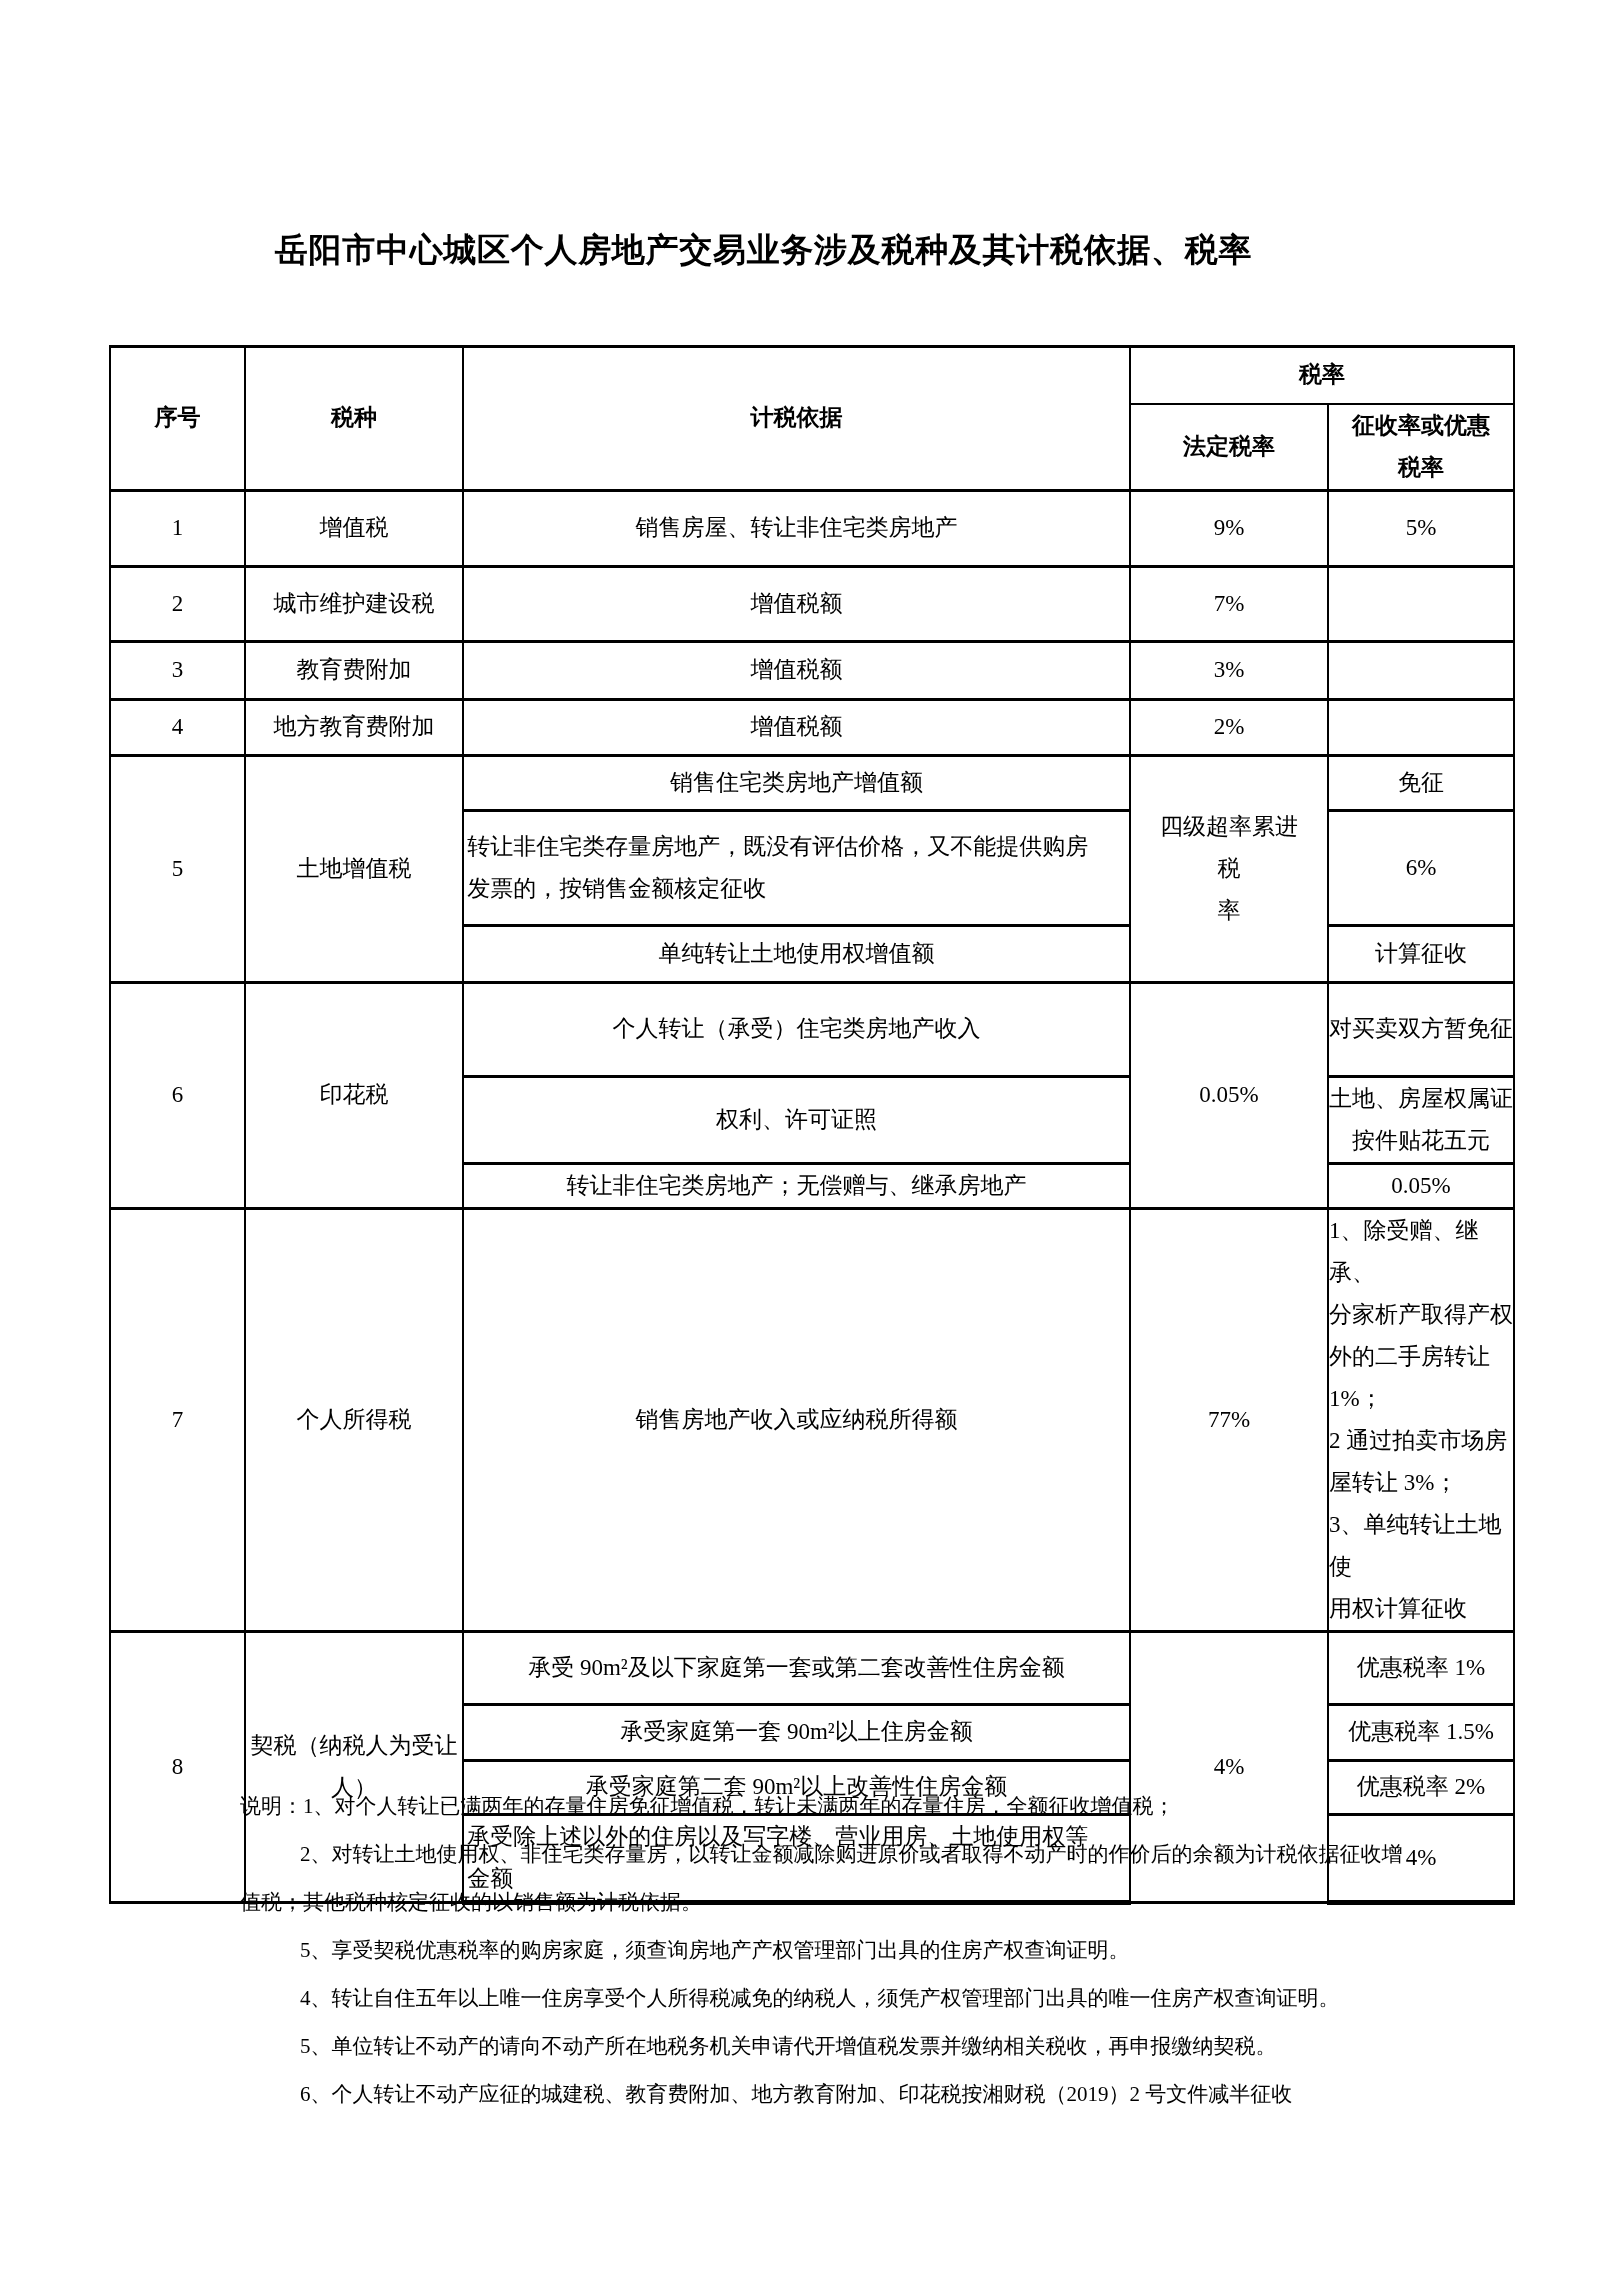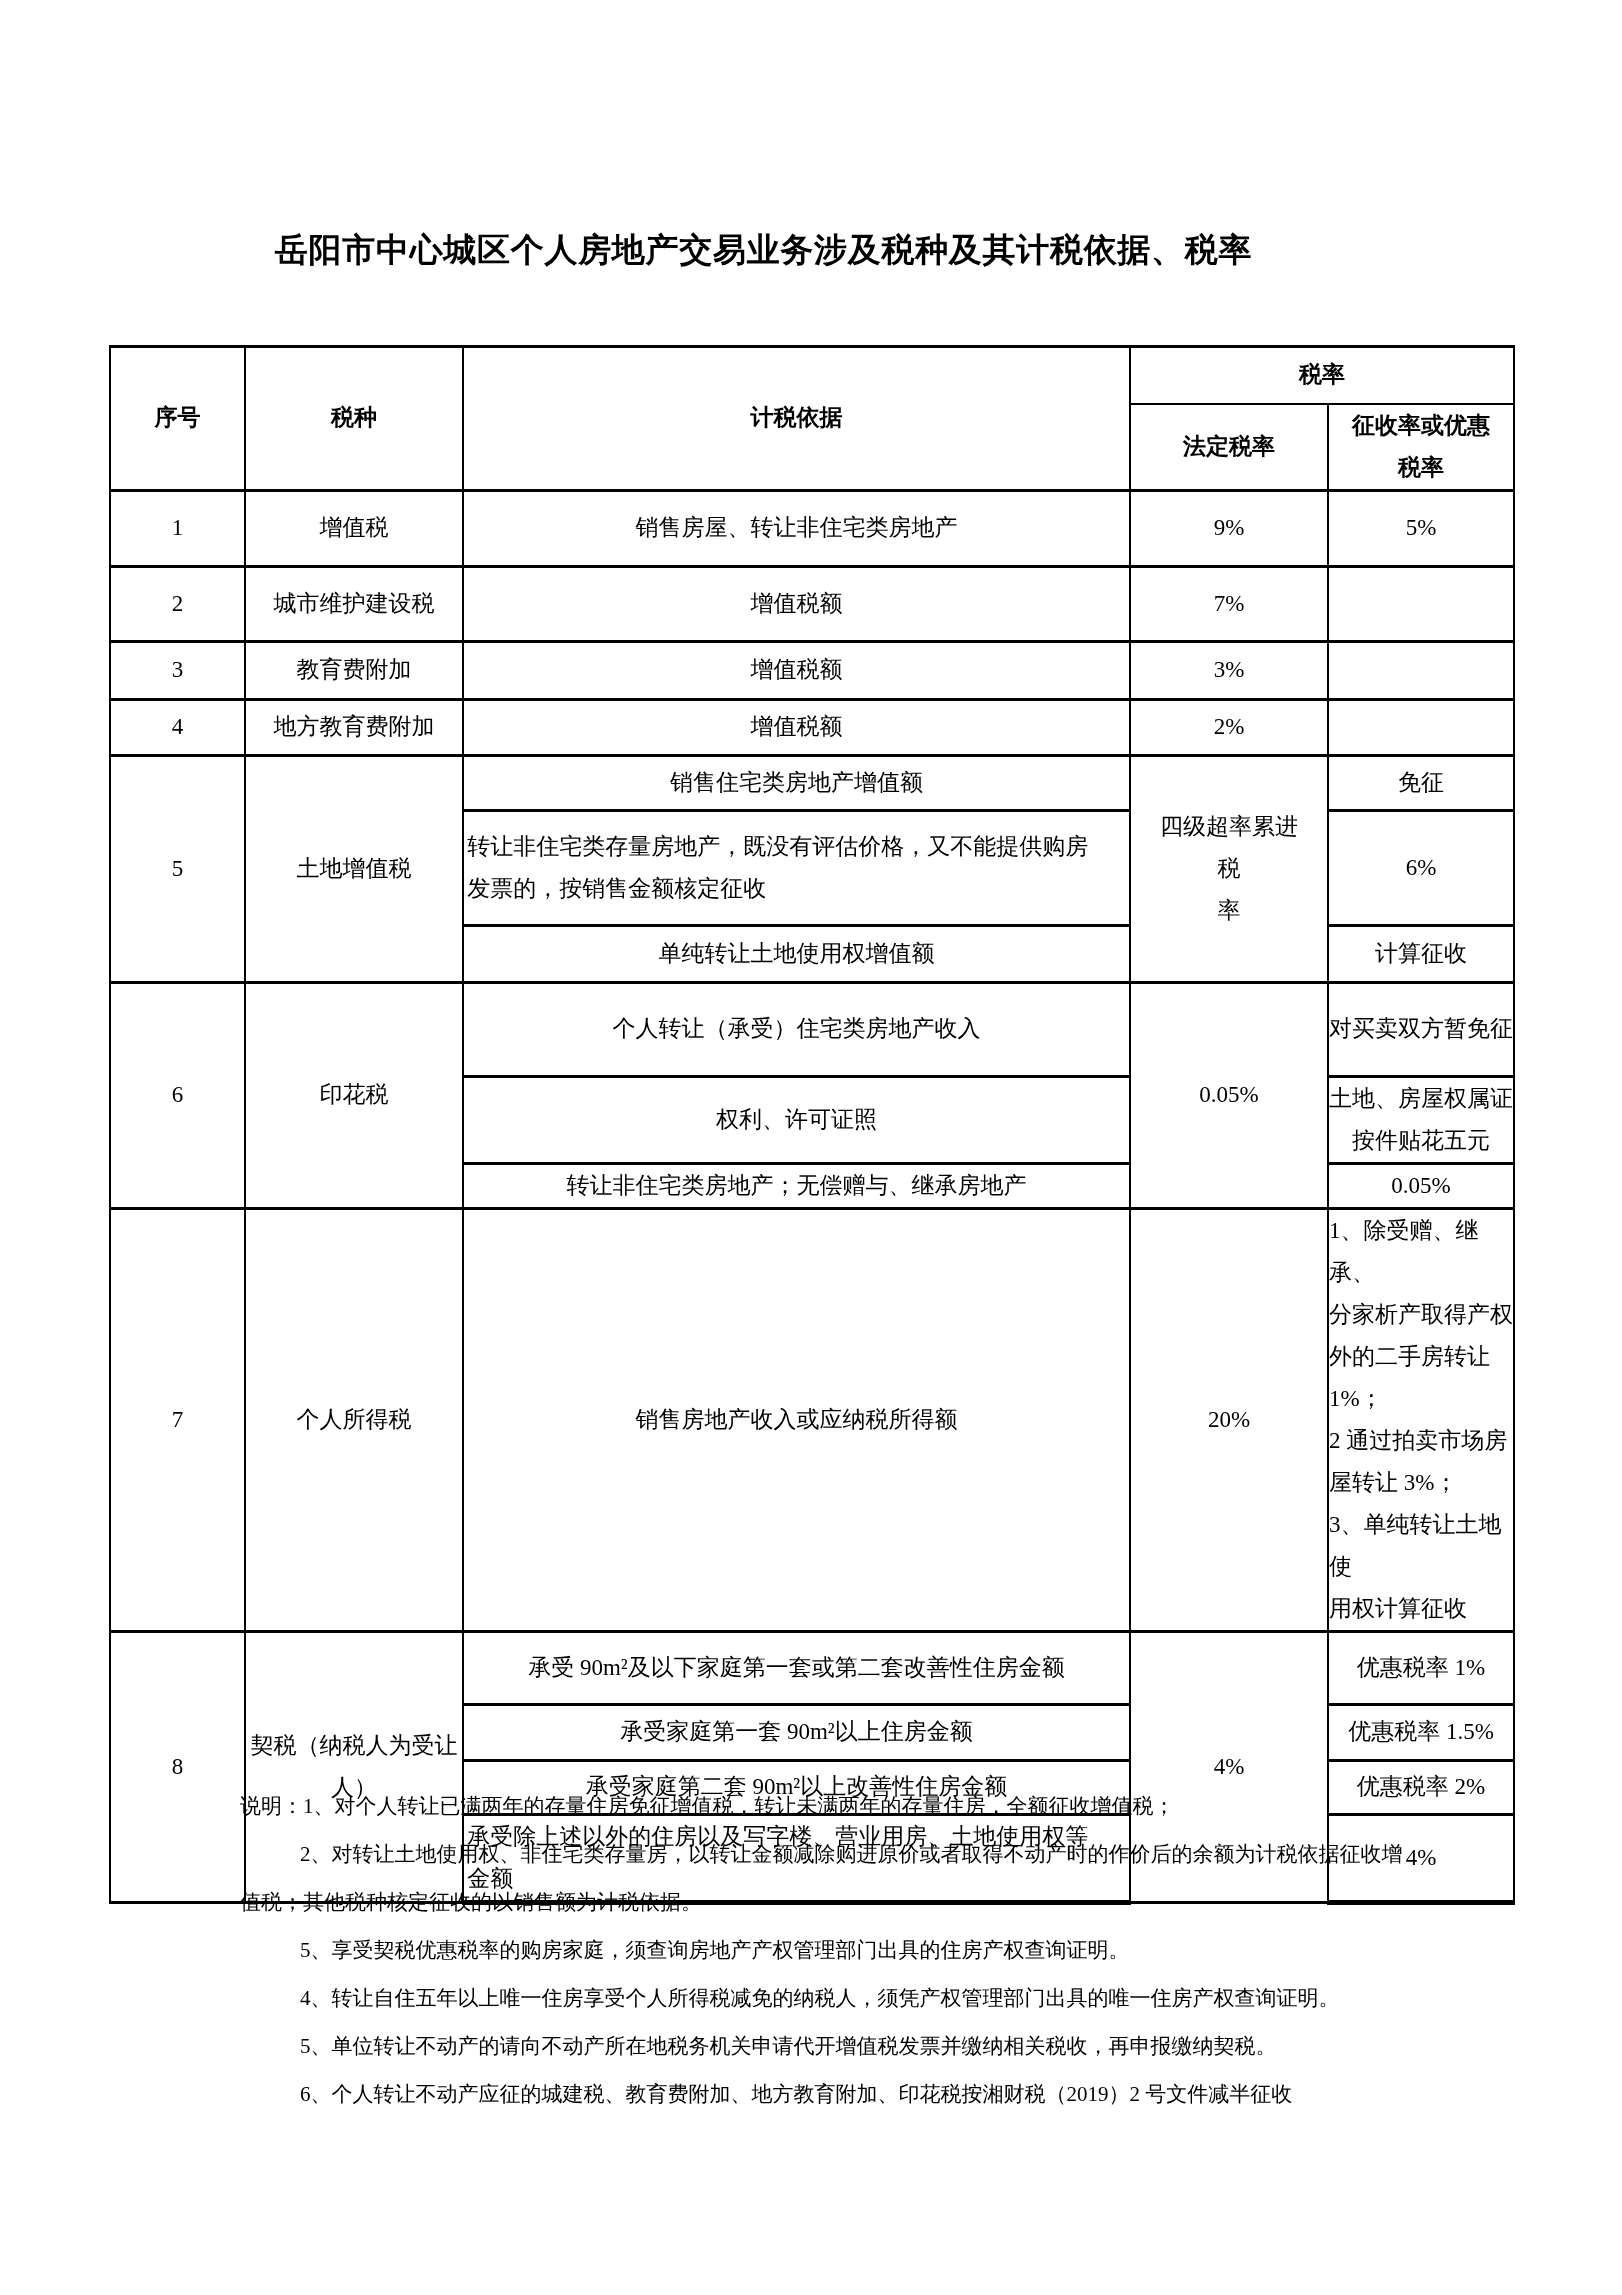--- a/index.html
+++ b/index.html
@@ -165,21 +165,21 @@
       </tr>
       <tr style="height:44px">
         <td>转让非住宅类房地产；无偿赠与、继承房地产</td>
         <td class="p0">0.05%</td>
       </tr>
 
       <tr style="height:343px">
         <td>7</td>
         <td>个人所得税</td>
         <td>销售房地产收入或应纳税所得额</td>
-        <td>20%</td>
+        <td>77%</td>
         <td class="ta-left p0">1、除受赠、继承、
 分家析产取得产权
 外的二手房转让
 1%；
 2 通过拍卖市场房
 屋转让 3%；
 3、单纯转让土地使
 用权计算征收</td>
       </tr>
 

